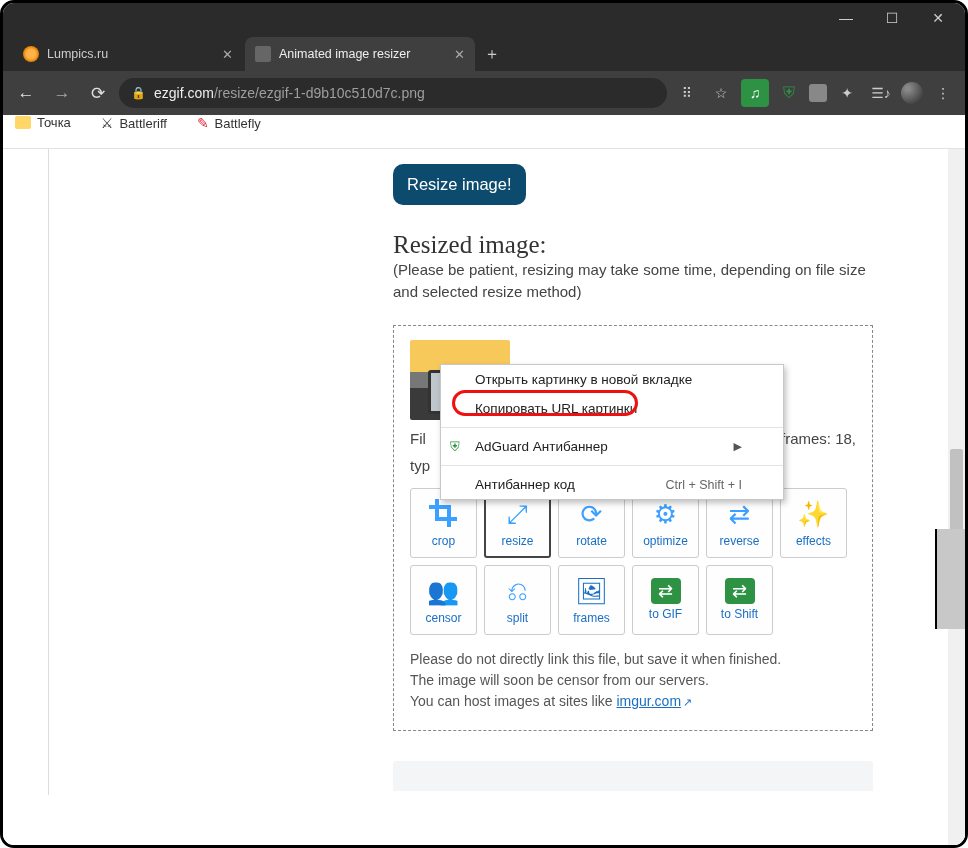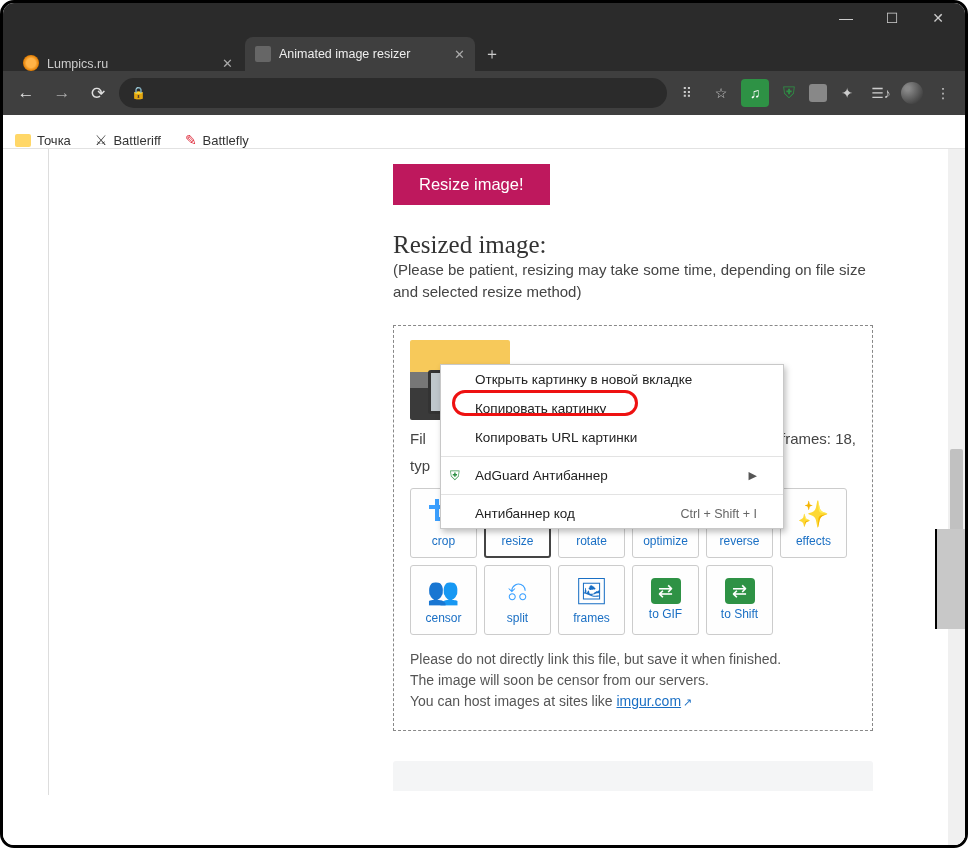--- a/index.html
+++ b/index.html
@@ -5,49 +5,49 @@
 * { margin: 0; padding: 0; box-sizing: border-box; font-family: "Segoe UI", Arial, sans-serif; }
 body { width: 968px; height: 848px; background: #fff; position: relative; overflow: hidden; }
 
 .outer-frame { width: 968px; height: 848px; border: 3px solid #000; border-radius: 14px; background: #fff; position: relative; overflow: hidden; }
 
 .titlebar { height: 30px; background: #2b2b2b; display: flex; justify-content: flex-end; align-items: center; padding-right: 4px; }
 .win-btn { width: 46px; height: 30px; display: flex; align-items: center; justify-content: center; color: #ccc; font-size: 14px; }
 
 .tabstrip { height: 38px; background: #2b2b2b; display: flex; align-items: flex-end; padding-left: 10px; gap: 2px; }
 .tab { height: 34px; width: 230px; border-radius: 8px 8px 0 0; display: flex; align-items: center; padding: 0 10px; font-size: 12.5px; gap: 8px; position: relative; }
-.tab.inactive { color: #ccc; align-items: flex-end; }
+.tab.inactive { color: #ccc; }
 .tab.active { background: #3f3f3f; color: #eee; }
 .tab .favicon { width: 16px; height: 16px; flex-shrink: 0; }
 .tab .title { flex: 1; white-space: nowrap; overflow: hidden; text-overflow: ellipsis; }
 .tab .close-tab { font-size: 13px; color: #aaa; }
 .new-tab { width: 30px; height: 30px; display: flex; align-items: center; justify-content: center; color: #ccc; margin-bottom: 2px; }
 
 .toolbar { height: 44px; background: #3f3f3f; display: flex; align-items: center; padding: 0 8px; gap: 6px; }
 .nav-btn { width: 30px; height: 30px; display: flex; align-items: center; justify-content: center; color: #aaa; border-radius: 50%; font-size: 17px; }
 .nav-btn.enabled { color: #e0e0e0; }
 .addr { flex: 1; height: 30px; background: #2b2b2b; border-radius: 15px; display: flex; align-items: center; padding: 0 12px; gap: 8px; color: #ccc; font-size: 14px; }
 .addr .lock { color: #9a9a9a; font-size: 12px; }
 .addr .host { color: #eee; }
 .addr .path { color: #9e9e9e; }
 .ext-icon { width: 28px; height: 28px; display: flex; align-items: center; justify-content: center; border-radius: 4px; color: #ccc; font-size: 14px; }
 .ext-green { background: #2e9245; color: #fff; border-radius: 4px; }
 .ext-shield { color: #2e9245; font-size: 16px; }
 .avatar { width: 22px; height: 22px; border-radius: 50%; background: radial-gradient(circle at 30% 30%, #888 10%, #333 90%); }
 
-.bookmarks { height: 34px; background: #fff; border-bottom: 1px solid #e2e2e2; display: flex; align-items: flex-end; padding: 0 12px; gap: 24px; font-size: 13px; color: #333; }
+.bookmarks { height: 34px; background: #fff; border-bottom: 1px solid #e2e2e2; display: flex; align-items: flex-start; padding: 0 12px; gap: 30px; font-size: 13px; color: #333; }
 .bm { display: flex; align-items: center; gap: 6px; }
 .bm-folder { width: 16px; height: 13px; background: #ffd768; border-radius: 2px; }
 
 .viewport { position: relative; height: calc(100% - 30px - 38px - 44px - 34px); overflow: hidden; }
 .page { position: absolute; inset: 0; background: #fff; }
 .content-col { margin-left: 390px; padding-top: 15px; width: 520px; }
 .left-edge { position: absolute; left: 45px; top: 0; bottom: 50px; width: 1px; background: #ddd; }
 
-.resize-btn { background: #be185d; color: #fff; border: none; padding: 11px 26px; font-size: 16.5px; border-radius: 0; cursor: pointer; }
+.resize-btn { background: #0c4a6e; color: #fff; border: none; padding: 11px 14px; font-size: 16.5px; border-radius: 10px; cursor: pointer; }
 .rh { font-family: Georgia, serif; font-weight: 400; font-size: 25px; color: #333; margin-top: 26px; }
 .rp { font-size: 15px; color: #444; line-height: 1.45; max-width: 480px; }
 
 .result-box { border: 1.5px dashed #888; margin-top: 22px; padding: 14px 16px 18px; width: 480px; }
 .thumb { width: 100px; height: 80px; background: linear-gradient(#f7c95a 0 40%, #777 40% 60%, #3a3a3a 60% 100%); border-radius: 2px; position: relative; }
 .thumb::before { content:""; position:absolute; left:18px; top:30px; width:60px; height:38px; background:#bfc7cc; border-radius:3px; border:3px solid #333; }
 
 .meta-line { font-size: 15px; color: #444; margin-top: 10px; }
 
 .tool-grid { display: flex; flex-wrap: wrap; gap: 7px; margin-top: 14px; }
@@ -56,21 +56,21 @@
 .tool .ti { font-size: 26px; height: 34px; display:flex; align-items:center; justify-content:center; }
 .tool.save span:last-child { color: #2e9245; }
 
 .note { font-size: 14px; color: #555; margin-top: 14px; line-height: 1.5; }
 .note a { color: #1a6fc4; text-decoration: underline; }
 .ext-link { font-size: 11px; margin-left: 2px; color: #1a6fc4; }
 
 .gray-block { width: 480px; height: 30px; background: #f4f5f6; margin-top: 30px; border-radius: 3px 3px 0 0; }
 
 .ctx-menu { position: absolute; left: 437px; top: 215px; width: 344px; background: #fff; border: 1px solid #c8c8c8; box-shadow: 2px 3px 6px rgba(0,0,0,0.25); font-size: 13.5px; color: #222; z-index: 50; }
-.ctx-item { padding: 7px 26px 7px 34px; display: flex; align-items: center; justify-content: space-between; cursor: default; position: relative; }
+.ctx-item { padding: 7px 41px 7px 34px; display: flex; align-items: center; justify-content: space-between; cursor: default; position: relative; }
 .ctx-sep { height: 1px; background: #e3e3e3; margin: 4px 0; }
 .ctx-item .shield-mini { position: absolute; left: 9px; color: #2e9245; font-size: 13px; }
 .ctx-item .arrow { font-size: 11px; color: #555; }
 .ctx-kbd { color: #666; font-size: 12.5px; }
 .highlight-ring { position: absolute; border: 3px solid #e11; border-radius: 14px; pointer-events: none; z-index: 60; }
 
 .v-scroll { position: absolute; right: 0; top: 0; bottom: 0; width: 17px; background: #f0f0f0; }
 .v-thumb { position: absolute; right: 2px; width: 13px; background: #c1c1c1; border-radius: 2px; }
 .minimap-thumb { position: absolute; right: 0; width: 30px; height: 100px; background: #c8c8c8; border-left: 2px solid #000; }
 
@@ -108,20 +108,21 @@
     </div>
     <div class="new-tab">＋</div>
   </div>
 
   <div class="toolbar">
     <div class="nav-btn enabled">←</div>
     <div class="nav-btn">→</div>
     <div class="nav-btn enabled">⟳</div>
     <div class="addr">
       <span class="lock">🔒</span>
+      <span><span class="host">ezgif.com</span><span class="path">/resize/ezgif-1-d9b10c510d7c.png</span></span>
     </div>
     <div class="ext-icon">⠿</div>
     <div class="ext-icon">☆</div>
     <div class="ext-icon ext-green">♫</div>
     <div class="ext-icon ext-shield">⛨</div>
     <div class="ext-icon" style="background:#888;width:18px;height:18px;border-radius:3px;"></div>
     <div class="ext-icon">✦</div>
     <div class="ext-icon">☰♪</div>
     <div class="avatar"></div>
     <div class="ext-icon">⋮</div>
@@ -218,23 +219,20 @@
         </div>
 
         <div class="gray-block"></div>
       </div>
 
       <div class="ctx-menu">
         <div class="ctx-item">
             <span>Открыть картинку в новой вкладке</span>
           </div>
         <div class="ctx-item">
-            <span>Копировать картинку</span>
-          </div>
-        <div class="ctx-item">
             <span>Копировать URL картинки</span>
           </div>
         <div class="ctx-sep"></div>
         <div class="ctx-item">
           <span class="shield-mini">⛨</span>
           <span>AdGuard Антибаннер</span>
           <span class="arrow">▶</span>
         </div>
         <div class="ctx-sep"></div>
         <div class="ctx-item">

